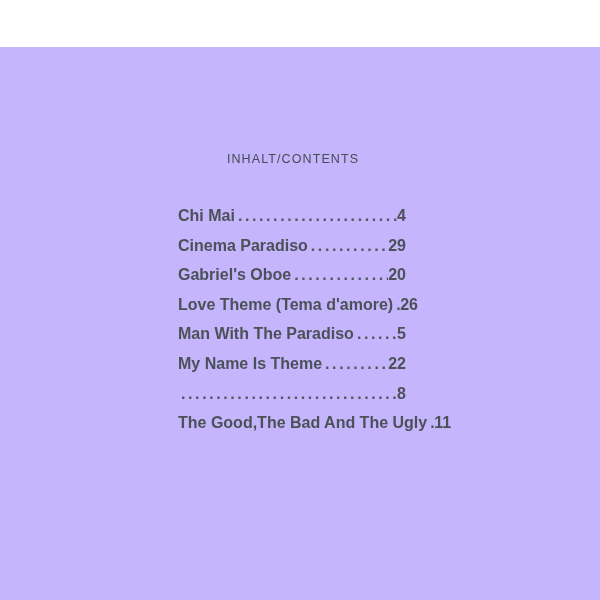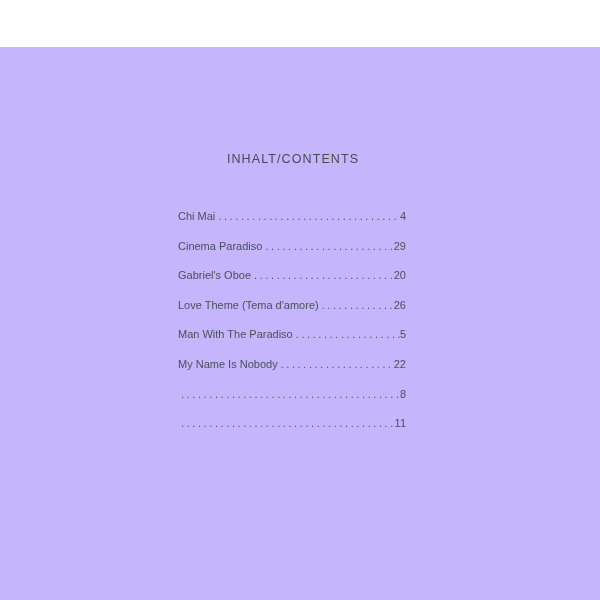--- a/index.html
+++ b/index.html
@@ -30,22 +30,23 @@
     line-height: 16px;
     letter-spacing: 1.1px;
     font-weight: 400;
     color: #454c52;
   }
   .toc-list {
     position: absolute;
     top: 163px;
     left: 178px;
     width: 228px;
-    font-size: 11px;
+    font-size: 16px;
     color: #4b5157;
+    font-weight: bold;
   }
   .toc-row {
     display: flex;
     align-items: baseline;
     line-height: 12px;
     margin-bottom: 17.6px;
   }
   .toc-row:last-child {
     margin-bottom: 0;
   }
@@ -102,29 +103,30 @@
       <span class="toc-page-number">26</span>
     </div>
 
     <div class="toc-row">
       <span class="toc-entry-title">Man With The Paradiso</span>
       <span class="toc-leader">................................................................................</span>
       <span class="toc-page-number">5</span>
     </div>
 
     <div class="toc-row">
-      <span class="toc-entry-title">My Name Is Nobody</span>
+      <span class="toc-entry-title">My Name Is Theme</span>
       <span class="toc-leader">................................................................................</span>
       <span class="toc-page-number">22</span>
     </div>
 
     <div class="toc-row">
       <span class="toc-leader">................................................................................</span>
       <span class="toc-page-number">8</span>
     </div>
 
     <div class="toc-row">
+      <span class="toc-entry-title">The Good,The Bad And The Ugly</span>
       <span class="toc-leader">................................................................................</span>
       <span class="toc-page-number">11</span>
     </div>
 
   </div>
 </div>
 
 </body></html>

